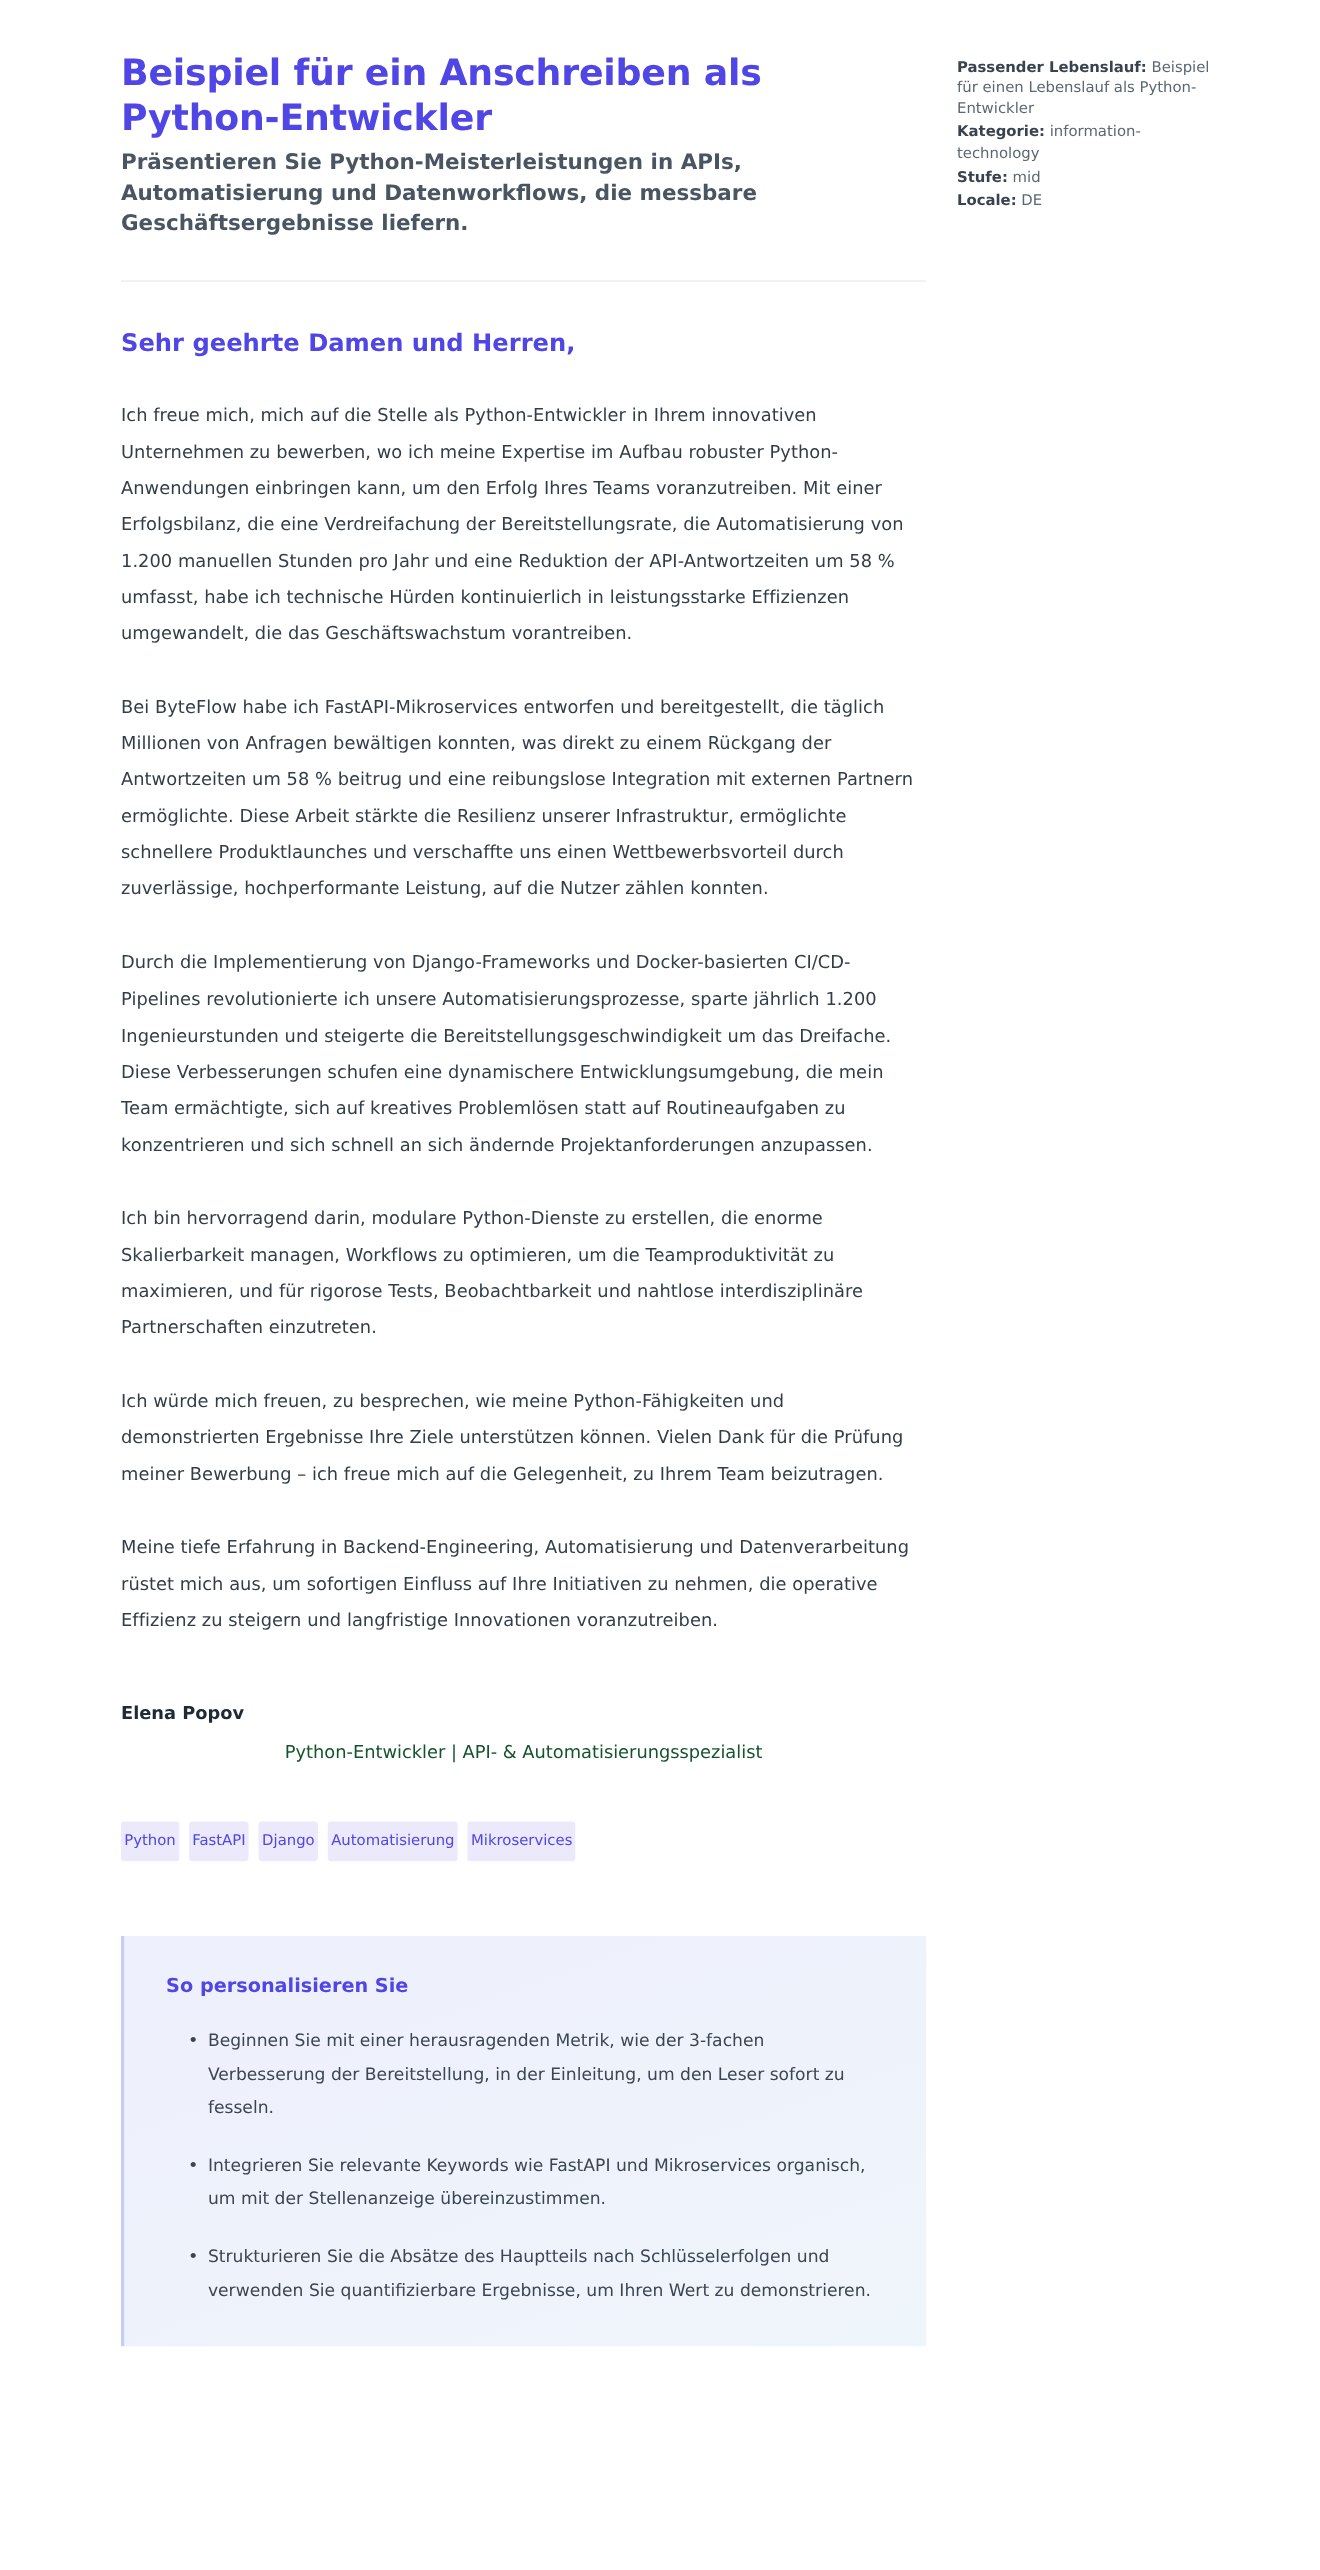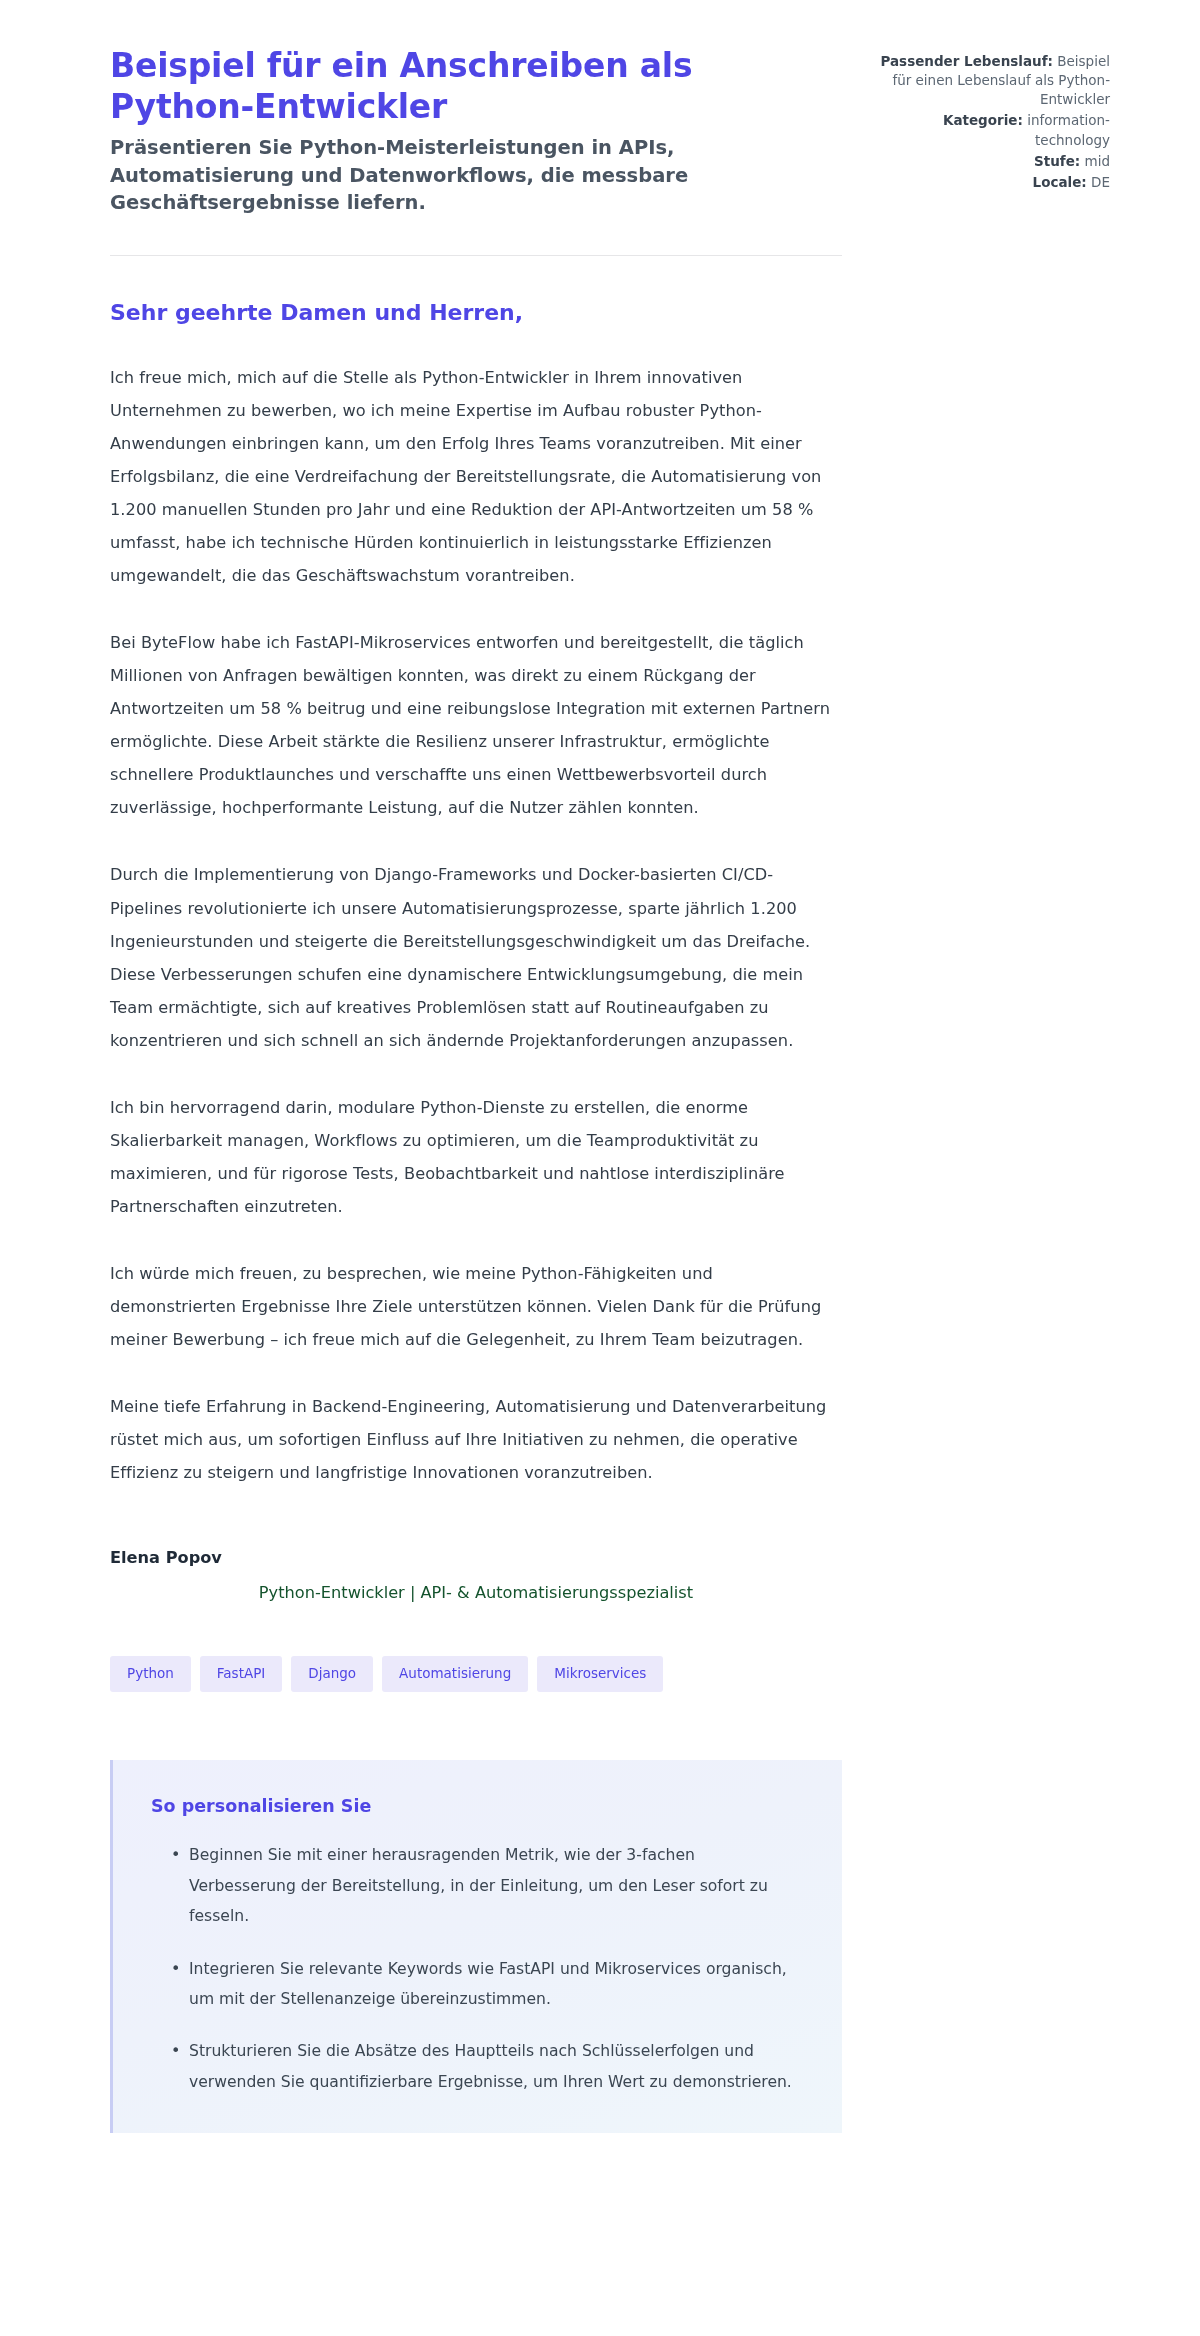--- a/index.html
+++ b/index.html
@@ -44,21 +44,20 @@
   .doc-subtitle {
     margin: 6px 0 0 0;
     font-size: 19.5px;
     line-height: 1.42;
     font-weight: 700;
     color: #4a5562;
   }
   .meta {
     flex: 0 0 auto;
     width: 240px;
-    text-align: right;
     font-size: 13.5px;
     line-height: 1.42;
     color: #5c6773;
     padding-top: 6px;
   }
   .meta-row { margin-bottom: 2px; }
   .meta-label {
     font-weight: 700;
     color: #39434f;
   }
@@ -110,21 +109,21 @@
     display: flex;
     flex-wrap: wrap;
     gap: 9px;
     margin-top: 50px;
   }
   .tag {
     background: #ebe9fb;
     color: #4f46e5;
     font-size: 13.5px;
     line-height: 1;
-    padding: 11px 17px;
+    padding: 11px 3px;
     border-radius: 3px;
     white-space: nowrap;
   }
 
   
   .callout {
     margin-top: 68px;
     margin-bottom: 60px;
     background: linear-gradient(160deg, #eef0fd 0%, #eef2fb 45%, #eff6fb 100%);
     border-left: 3px solid #c8cdf4;

